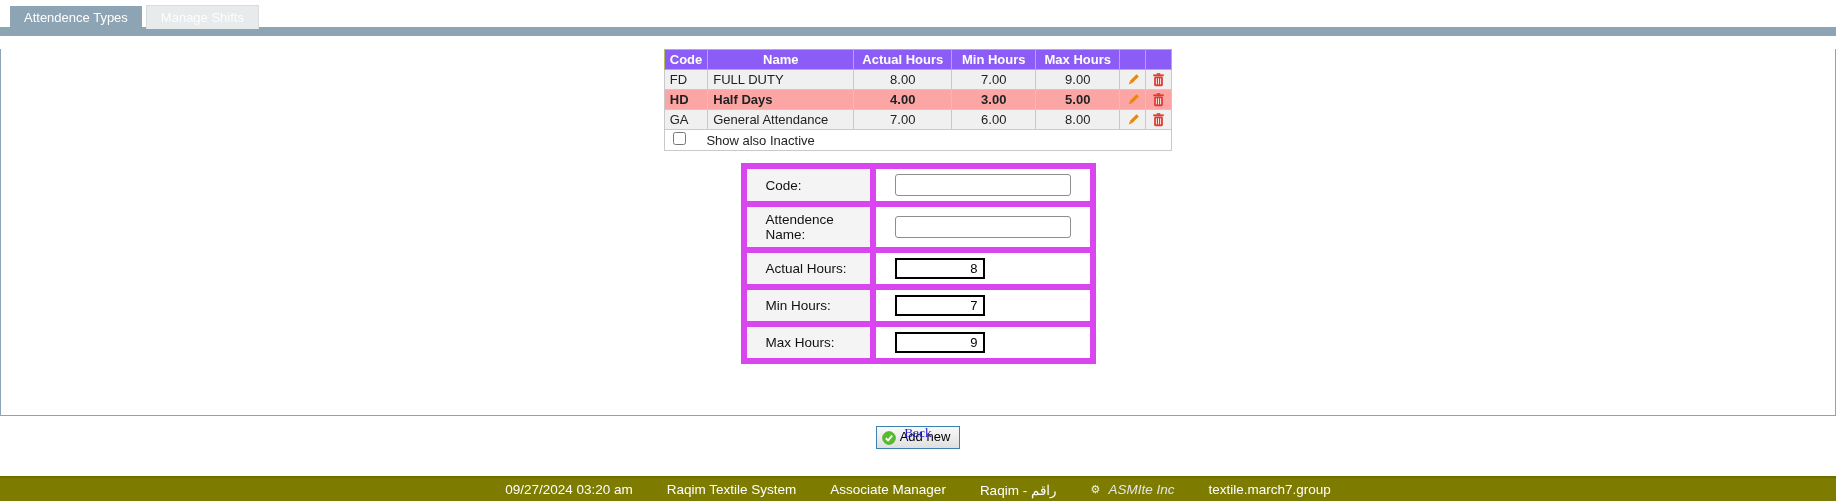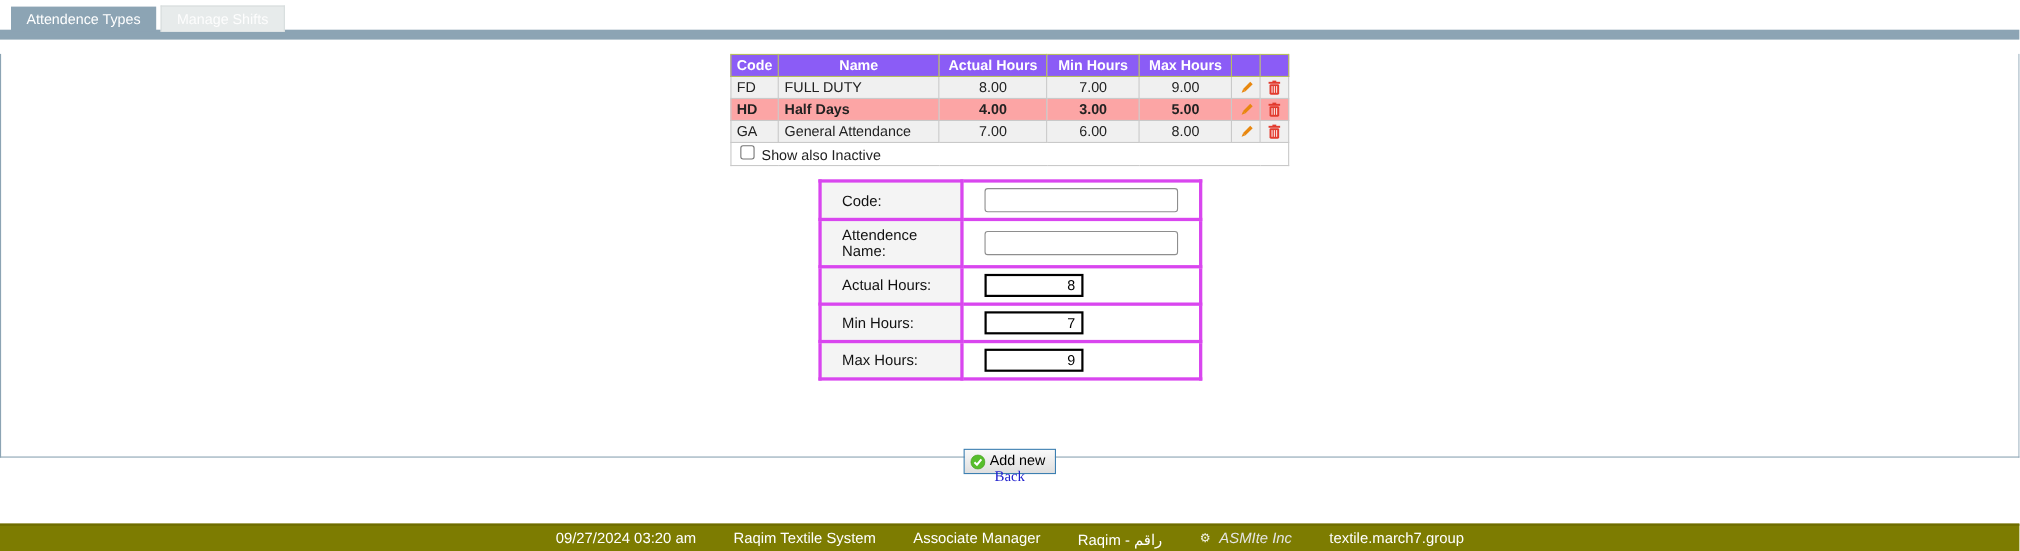--- a/index.html
+++ b/index.html
@@ -23,25 +23,25 @@
     table-layout: fixed; }
   table.data th, table.data td { border: 1px solid #C9C9C9; padding: 2px 5px; height: 20px; }
   table.data th { background: #8b5cf6; color: #fff; font-weight: bold; border-color: #B7BE5E; text-align: center; }
   table.data th.col-code { text-align: left; }
   table.data td.cell-code, table.data td.cell-name { text-align: left; }
   table.data td.cell-num { text-align: center; }
   table.data tr.row-odd td { background: #F0F0F0; }
   table.data tr.row-even td { background: #fca5a5; font-weight: bold; }
   table.data td.cell-action { text-align: center; padding: 1px 2px; cursor: pointer; }
   table.data tr.footer-row td { background: #fff; text-align: left; padding-left: 8px; }
-  .chk-label { margin-left: 3px; }
+  .chk-label { margin-left: 17px; }
 
   
   table.form { border-collapse: collapse; margin: 12px auto 0 auto; font-size: 13.5px; color: #111; }
-  table.form td { border: 3px solid #d946ef; padding: 5px 19px; text-align: left; }
+  table.form td { border: 6px solid #d946ef; padding: 5px 19px; text-align: left; }
   table.form td.lbl { background: #F4F4F4; width: 129px; }
   table.form td.inp { background: #fff; width: 187px; }
   input.txt { width: 176px; height: 22px; border: 1px solid #8E8E8E; border-radius: 3px;
     font-size: 13px; font-family: "Liberation Sans", sans-serif; padding: 0 4px; }
   input.num { width: 90px; height: 21px; border: 2px solid #000; font-size: 13px;
     font-family: "Liberation Sans", sans-serif; text-align: right; padding: 0 5px; }
 
   
   .btn-add { display: inline-flex; align-items: center; gap: 4px; margin-top: 62px;
     border: 1px solid #3C7FB1; background: linear-gradient(#F9F9F9, #DFDFDF);

